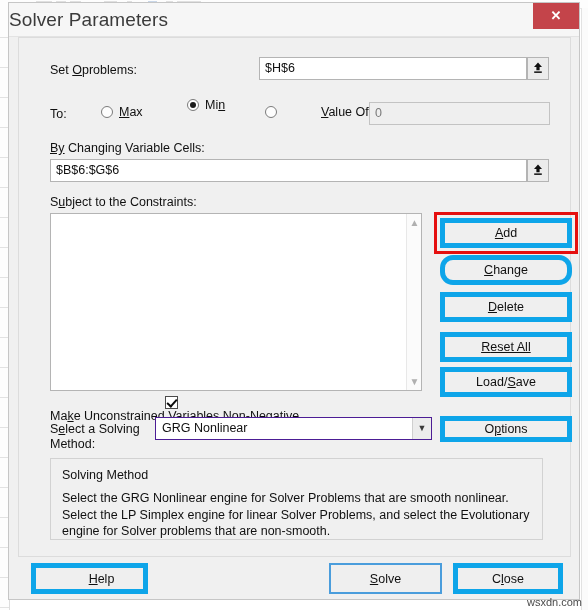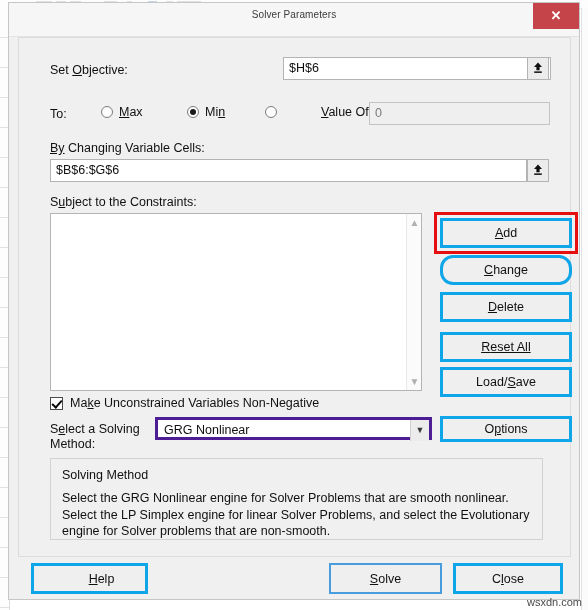--- a/index.html
+++ b/index.html
@@ -70,22 +70,22 @@
   .titlebar {
     position: relative;
     height: 33px;
     background: #f6f6f6;
     border-bottom: 1px solid #e3e3e3;
   }
   .title-text {
     position: absolute;
     left: 0; right: 0;
     top: 6px;
-    text-align: center;
-    font-size: 10px;
+    text-align: left;
+    font-size: 19px;
     color: #3b3b3b;
     letter-spacing: .1px;
   }
   .close-btn {
     position: absolute;
     right: 0px;
     top: 0px;
     width: 46px;
     height: 26px;
     background: #c4444a;
@@ -201,21 +201,21 @@
     line-height: 15px;
   }
   .lb-arrow.up { top: 1px; }
   .lb-arrow.dn { bottom: 1px; }
 
   
   .btn {
     position: absolute;
     box-sizing: border-box;
     background: #efefef;
-    border: 3px solid #0ea5e9;
+    border: 5px solid #0ea5e9;
     font-size: 12.5px;
     color: #101010;
     text-align: center;
     cursor: pointer;
     font-family: "Liberation Sans", sans-serif;
     display: flex;
     align-items: center;
     justify-content: center;
   }
   .btn.focus {
@@ -229,20 +229,21 @@
   }
 
   
   .cb-wrap {
     position: absolute;
     display: flex;
     align-items: center;
     cursor: pointer;
     font-size: 12.5px;
     color: #101010;
+    flex-direction: column;
   }
   .cb {
     width: 13px; height: 13px;
     border: 1px solid #4a4a4a;
     background: #ffffff;
     margin-right: 7px;
     position: relative;
     box-sizing: border-box;
     flex: 0 0 auto;
   }
@@ -254,21 +255,21 @@
     border: solid #0a0a0a;
     border-width: 0 2px 2px 0;
     transform: rotate(42deg);
   }
 
   
   .combo {
     position: absolute;
     box-sizing: border-box;
     background: #ffffff;
-    border: 3px solid #4c1d95;
+    border: 1px solid #4c1d95;
     height: 23px;
     cursor: pointer;
   }
   .combo-text {
     position: absolute;
     left: 6px; top: 0;
     line-height: 21px;
     font-size: 12.5px;
     color: #101010;
   }
@@ -357,37 +358,37 @@
 
   <div class="dialog">
 
     <div class="titlebar">
       <div class="title-text">Solver Parameters</div>
       <div class="close-btn">✕</div>
     </div>
 
     <div class="body">
 
-      <div class="lbl" style="left:31px; top:25px;"><span>Set </span><span class="u">O</span><span>bjective:</span></div>
-      <div class="field" style="left:240px; top:19px; width:268px;margin-left:24px;">$H$6</div>
+      <div class="lbl" style="left:31px; top:25px;"><span>Set </span><span class="u">O</span><span>problems:</span></div>
+      <div class="field" style="left:240px; top:19px; width:268px;">$H$6</div>
       <div class="picker" style="left:508px; top:19px;">
         <svg width="14" height="14" viewBox="0 0 14 14">
             <path d="M7 1.5 L11 6 H8.6 V9.2 H5.4 V6 H3 Z" fill="#101010"></path>
             <rect x="3.2" y="10.4" width="7.6" height="1.5" fill="#101010"></rect>
           </svg>
       </div>
 
       <div class="lbl" style="left:31px; top:69px;">To:</div>
 
       <div class="radio-wrap" style="left:82px; top:67px;">
         <span class="radio"></span>
         <span><span></span><span class="u">M</span><span>ax</span></span>
       </div>
 
-      <div class="radio-wrap" style="left:168px; top:67px;">
+      <div class="radio-wrap" style="left:168px; top:60px;">
         <span class="radio on"></span>
         <span><span>Mi</span><span class="u">n</span><span></span></span>
       </div>
 
       <div class="radio-wrap" style="left:246px; top:67px;gap:38px;">
         <span class="radio"></span>
         <span><span></span><span class="u">V</span><span>alue Of:</span></span>
       </div>
 
       <div class="field disabled" style="left:350px; top:64px; width:181px;">0</div>

